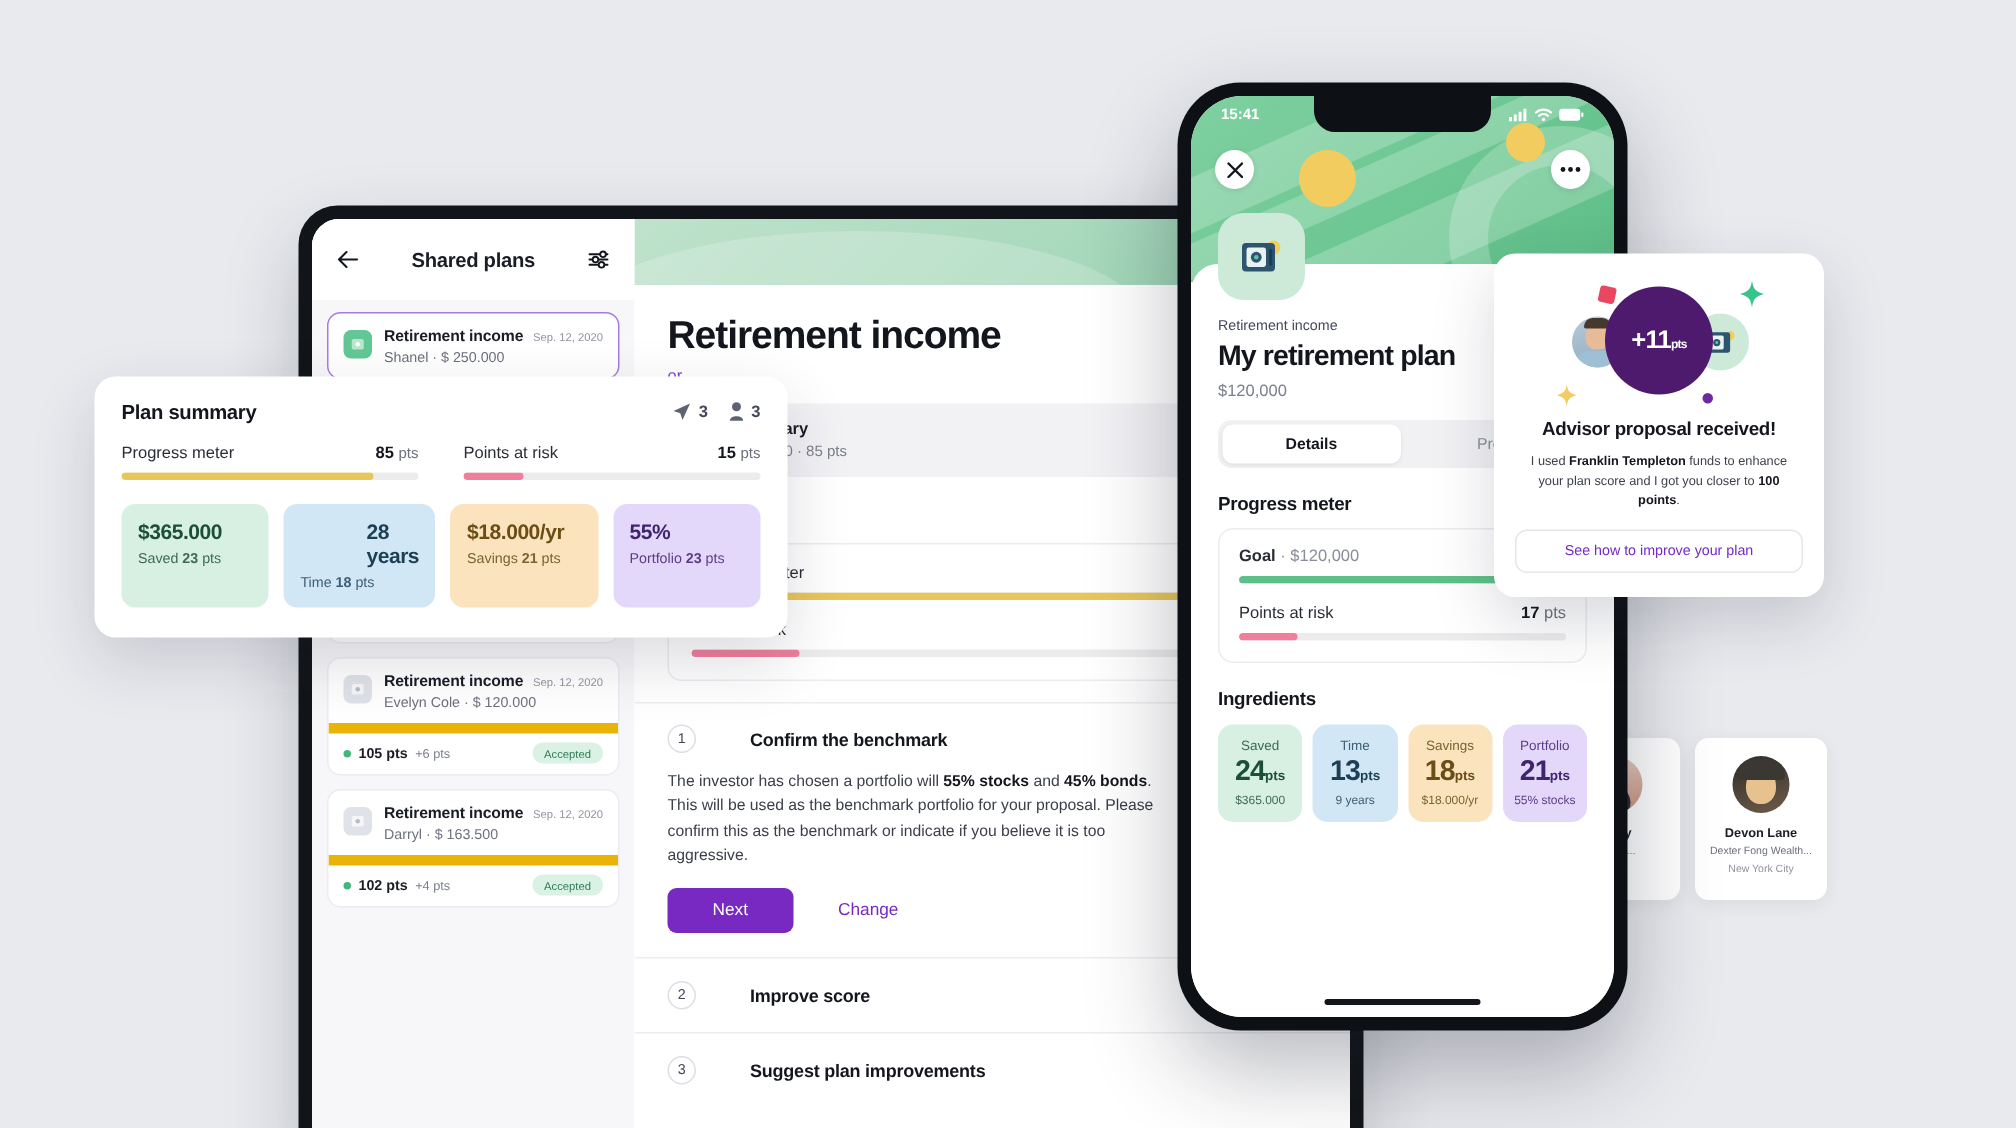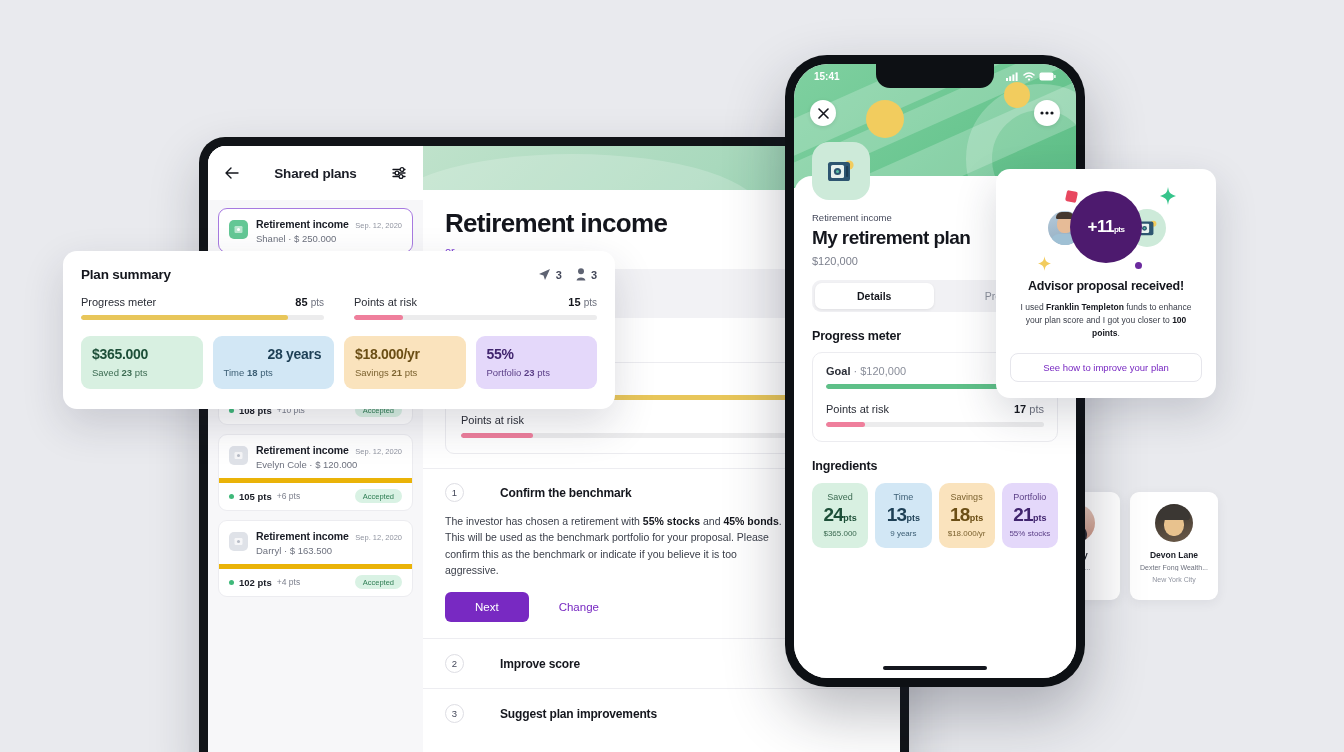--- a/index.html
+++ b/index.html
@@ -62,21 +62,21 @@
   }
   .plan-ic.green { background: #63c795; }
   .plan-ic.grey  { background: #dfe2e8; }
   .plan-meta { flex: 1; min-width: 0; }
   .plan-row1 { display: flex; align-items: baseline; gap: 6px; }
   .plan-name { font-size: 10.5px; font-weight: 700; color: #1a1d26; letter-spacing: -.1px; white-space: nowrap; }
   .plan-date { margin-left: auto; font-size: 7.5px; color: #9094a0; white-space: nowrap; }
   .plan-sub { font-size: 9.5px; color: #6d717e; margin-top: 3px; white-space: nowrap; }
   .plan-card-bot {
     display: flex; align-items: center; gap: 5px;
-    padding: 6px 10px 7px 10px; border-top: 5px solid #eab308;
+    padding: 6px 10px 7px 10px; border-top: 7px solid #eab308;
   }
   .dot { width: 5px; height: 5px; border-radius: 50%; flex: 0 0 5px; }
   .dot.green { background: #3fb97a; }
   .dot.yellow { background: #e9c14b; }
   .pts-main { font-size: 9.5px; font-weight: 700; color: #1a1d26; }
   .pts-add { font-size: 8.5px; color: #7b7f8c; }
   .badge { margin-left: auto; font-size: 7.5px; padding: 2.5px 8px; border-radius: 9px; font-weight: 500; }
   .badge.accepted { background: #d9f2e4; color: #2e7d53; }
   .badge.sent { background: #d9e9f7; color: #4a7aa1; }
 
@@ -131,21 +131,21 @@
   .step-actions { display: flex; align-items: center; gap: 30px; margin-top: 14px; padding-bottom: 16px; }
   .btn-primary {
     background: #7829c2; color: #fff; border: none; border-radius: 6px;
     font-size: 11.5px; font-family: inherit; padding: 9px 30px; cursor: pointer; font-weight: 500;
   }
   .btn-link { background: none; border: none; color: #7829c2; font-size: 11.5px; font-family: inherit; cursor: pointer; font-weight: 500; }
   .step-simple { border-top: 1px solid #ededf1; padding: 15px 22px; display:flex; align-items:center; gap:12px; }
 
   
   .plan-summary {
-    position: absolute; left: 63px; top: 251px; width: 552px;
+    position: absolute; left: 63px; top: 251px; width: 462px;
     background: #fff; border-radius: 14px; padding: 16px 18px 20px 18px;
     box-shadow: 0 16px 42px rgba(35,40,60,.16);
     z-index: 40;
   }
   .ps-head { display: flex; align-items: center; }
   .ps-title { font-size: 13.5px; font-weight: 700; color: #14161d; letter-spacing: -.2px; }
   .ps-stats { margin-left: auto; display: flex; align-items: center; gap: 14px; }
   .ps-stat { display: flex; align-items: center; gap: 5px; font-size: 11px; color: #44485a; font-weight: 700; }
   .ps-meters { display: flex; gap: 30px; margin-top: 14px; }
   .ps-meter { flex: 1; }
@@ -477,21 +477,21 @@
               <i class="pink" style="width:18%"></i>
             </div>
         </div>
 
         <div class="step">
           <div class="step-head">
             <span class="step-num">1</span>
             <span class="step-title">Confirm the benchmark</span>
           </div>
           <div class="step-body">
-            <span>The investor has chosen a retirement with </span><b>55% stocks</b><span> and </span><b>45% bonds</b><span>. This will be used as the benchmark portfolio for your proposal. Please confirm this as the benchmark or indicate if you believe it is too aggressive.</span>
+            <span>The investor has chosen a portfolio will </span><b>55% stocks</b><span> and </span><b>45% bonds</b><span>. This will be used as the benchmark portfolio for your proposal. Please confirm this as the benchmark or indicate if you believe it is too aggressive.</span>
           </div>
           <div class="step-actions">
             <button class="btn-primary">Next</button>
             <button class="btn-link">Change</button>
           </div>
         </div>
 
         <div class="step-simple">
           <span class="step-num">2</span>
           <span class="step-title">Improve score</span>

